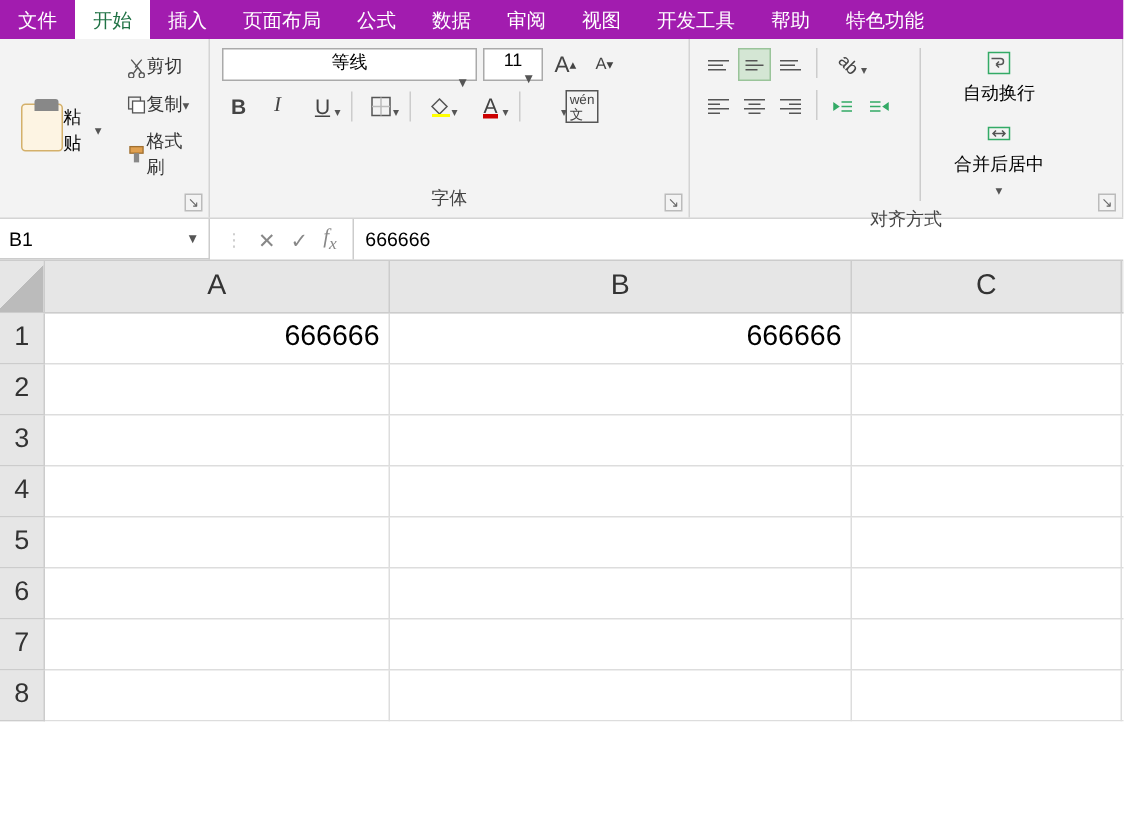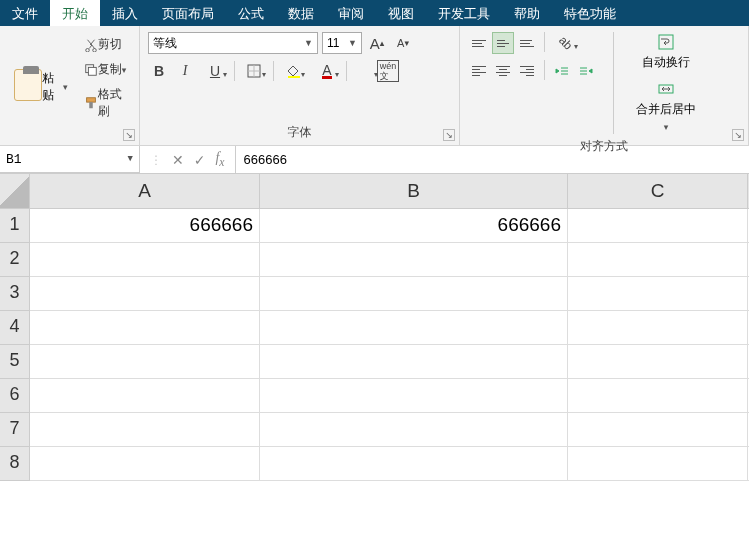--- a/index.html
+++ b/index.html
@@ -1,40 +1,40 @@
 <!DOCTYPE html>
 <html><head>
 <meta charset="utf-8">
 <style>
 * { box-sizing: border-box; margin: 0; padding: 0; }
 body { font-family: "Microsoft YaHei", Arial, sans-serif; font-size: 12px; background: #fff; width: 749px; }
 
 
-.menubar { background: #0c4a6e; display: flex; height: 26px; }
+.menubar { background: #a21caf; display: flex; height: 26px; }
 .menu-item { color: #fff; padding: 5px 12px; cursor: pointer; font-size: 13px; }
 .menu-item.active { background: #fff; color: #217346; text-align: center; }
 
 
 .ribbon { background: #f3f3f3; border-bottom: 1px solid #d4d4d4; display: flex; height: 120px; }
 .ribbon-group { padding: 6px 8px 4px; border-right: 1px solid #d4d4d4; display: flex; flex-direction: column; position: relative; }
 .group-label { text-align: center; font-size: 12px; color: #444; margin-top: auto; padding-top: 4px; }
 .group-body { display: flex; gap: 6px; flex: 1; }
 .dialog-launcher { position: absolute; bottom: 4px; right: 4px; font-size: 9px; color: #666; border: 1px solid #bbb; width: 12px; height: 12px; text-align: center; line-height: 10px; }
 
 
 .paste-big { display: flex; flex-direction: row; align-items: center; padding: 2px 6px; }
 .paste-icon { width: 32px; height: 32px; background: #fdf4e3; border: 1px solid #d4b06a; border-radius: 3px; position: relative; margin-bottom: 4px; }
 .paste-icon::before { content: ""; position: absolute; top: -4px; left: 8px; width: 16px; height: 8px; background: #888; border-radius: 2px 2px 0 0; }
 .small-btn { display: flex; align-items: center; gap: 0; padding: 2px 4px; font-size: 12px; color: #333; }
 .small-btn svg, .small-btn .glyph { width: 14px; height: 14px; flex-shrink: 0; }
 
 
 .font-body { flex-direction: column; gap: 6px; }
 .font-row { display: flex; gap: 4px; align-items: center; }
-.combo { border: 1px solid #aaa; background: #fff; height: 22px; display: flex; align-items: center; padding: 0 4px; font-size: 12px; }
+.combo { border: 1px solid #aaa; background: #fff; height: 22px; display: flex; align-items: center; padding: 0 4px; font-size: 12px; flex-direction: column; }
 .combo .arrow { margin-left: auto; font-size: 9px; color: #555; }
 .fname { width: 170px; }
 .fsize { width: 40px; }
 .sq-btn { border: 1px solid transparent; width: 22px; height: 22px; display: flex; align-items: center; justify-content: center; color: #444; font-size: 14px; }
 .sq-btn.split { width: 30px; position: relative; }
 .sq-btn.split::after { content: "▾"; font-size: 8px; position: absolute; right: 2px; bottom: 2px; color: #555; }
 .underline-color { border-bottom: 3px solid #c00; display: inline-block; line-height: 12px; }
 .pinyin-box { border: 1px solid #555; font-size: 9px; padding: 0 2px; line-height: 10px; margin-left: 44px; }
 
 
@@ -42,21 +42,21 @@
 .align-row { display: flex; gap: 2px; }
 .align-icon { width: 22px; height: 22px; display: flex; flex-direction: column; justify-content: center; gap: 2px; padding: 4px; }
 .align-icon span { height: 1px; background: #555; display: block; }
 .align-icon.active { background: #d4e6d4; border: 1px solid #9ac49a; }
 
 .wrap-btn { display: flex; align-items: center; gap: 4px; padding: 2px 6px; font-size: 12px; flex-direction: column; }
 .wrap-btn svg { width: 16px; height: 16px; }
 
 
 .formula-bar { display: flex; border-bottom: 1px solid #ccc; height: 28px; align-items: stretch; background: #fff; }
-.name-box { width: 140px; border: 1px solid #ccc; border-top: none; border-left: none; display: flex; align-items: center; padding: 0 6px; font-size: 13px; font-family: Liberation Mono, monospace; }
+.name-box { width: 140px; border: 1px solid #ccc; border-top: none; border-left: none; display: flex; align-items: center; padding: 0 6px; font-size: 13px; }
 .name-box .arrow { margin-left: auto; font-size: 9px; color: #555; }
 .fx-btns { display: flex; align-items: center; gap: 10px; padding: 0 10px; border-right: 1px solid #ccc; color: #888; }
 .fx-label { font-style: italic; font-family: serif; font-size: 14px; }
 .formula-input { flex: 1; padding: 0 8px; display: flex; align-items: center; font-size: 13px; }
 
 
 .grid { display: grid; grid-template-columns: 30px 230px 308px 180px 1fr; font-size: 19px; font-family: Arial, sans-serif; }
 .hdr { background: #e6e6e6; border: 1px solid #ccc; border-top: none; border-left: none; text-align: center; padding: 6px 0; font-size: 19px; color: #333; }
 .corner { background: linear-gradient(135deg, #e6e6e6 50%, #bbb 50%); border-right: 1px solid #ccc; border-bottom: 1px solid #ccc; }
 .rowhdr { background: #e6e6e6; border-right: 1px solid #ccc; border-bottom: 1px solid #ccc; text-align: center; padding: 5px 0; font-size: 18px; color: #333; }

